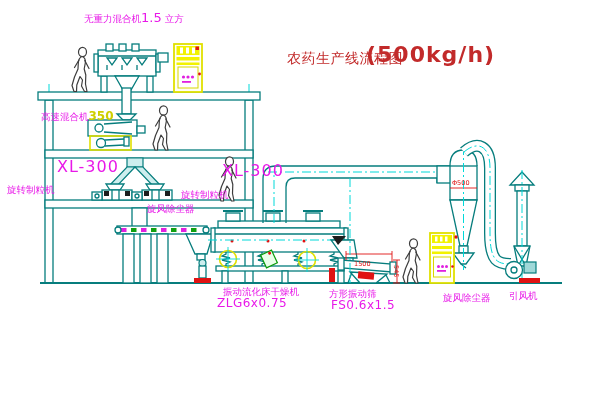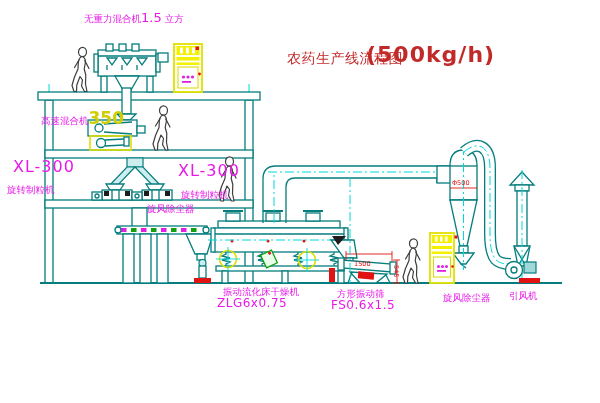--- a/index.html
+++ b/index.html
@@ -19,24 +19,24 @@
   .pa {stroke:#3d3d3d;fill:none;stroke-width:1.2;stroke-linecap:round;}
   .rd {fill:#e01212;}
   .rl {stroke:#e01212;fill:none;stroke-width:0.9;}
   .gn {stroke:#0a9a0a;fill:#eaffea;stroke-width:1.2;}
   .dk {fill:#1d1d1d;}
   .mg {fill:#e020e0;}
   
   .lbl{position:absolute;line-height:1;white-space:nowrap;color:#e818e8;}
   .s9 {font-size:9.5px;}
   .s15{font-size:12px;letter-spacing:0.5px;}
-  .s16{font-size:16px;letter-spacing:1px;}
+  .s16{font-size:16px;letter-spacing:1px;margin-left:44px;}
   .red{color:#c22a2a;}
   .dim{color:#dd1111;font-size:6.5px;}
-  .num350{color:#cfcf00;font-size:17px;font-weight:bold;}
+  .num350{color:#cfcf00;font-size:12px;font-weight:bold;}
   .big{font-size:13px;}
   .rot{transform:rotate(90deg);transform-origin:left top;}
   .ttl{font-size:14px;letter-spacing:0.5px;}
   .cap{font-size:22px;font-weight:700;letter-spacing:1px;}
 </style>
 </head>
 <body>
 
 <div class="scene">
 
@@ -309,21 +309,21 @@
 <span class="lbl s9" style="left:7px;top:185px">旋转制粒机</span>
 
 <span class="lbl s16" style="left:178px;top:163px">XL-300</span>
 <span class="lbl s9" style="left:181px;top:190px">旋转制粒机</span>
 
 <span class="lbl s9" style="left:147px;top:204px">旋风除尘器</span>
 
 <span class="lbl s9" style="left:223px;top:287px">振动流化床干燥机</span>
 <span class="lbl s15" style="left:217px;top:297px">ZLG6x0.75</span>
 
-<span class="lbl s9" style="left:337px;top:289px">方形振动筛</span>
+<span class="lbl s9" style="left:329px;top:289px">方形振动筛</span>
 <span class="lbl s15" style="left:331px;top:299px">FS0.6x1.5</span>
 
 <span class="lbl s9" style="left:443px;top:293px">旋风除尘器</span>
 <span class="lbl s9" style="left:509px;top:291px">引风机</span>
 
 <span class="lbl ttl red" style="left:287px;top:51px">农药生产线流程图</span>
 <span class="lbl cap red" style="left:366px;top:44px">(500kg/h)</span>
 
 <span class="lbl dim" style="left:354px;top:261px">1500</span>
 <span class="lbl dim rot" style="left:399px;top:265px">545</span>

